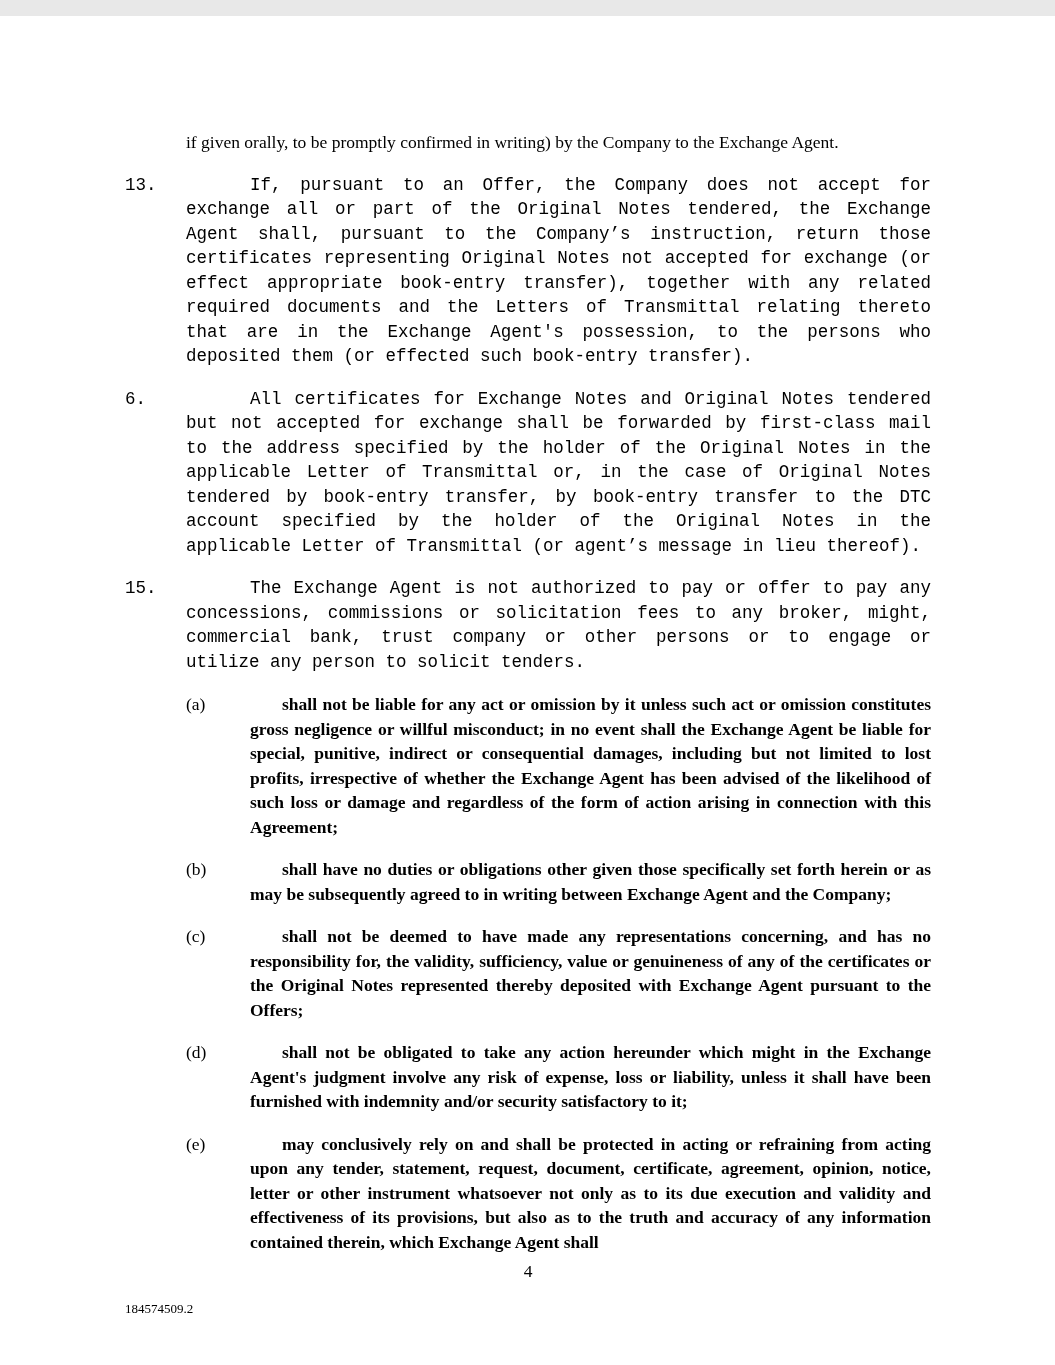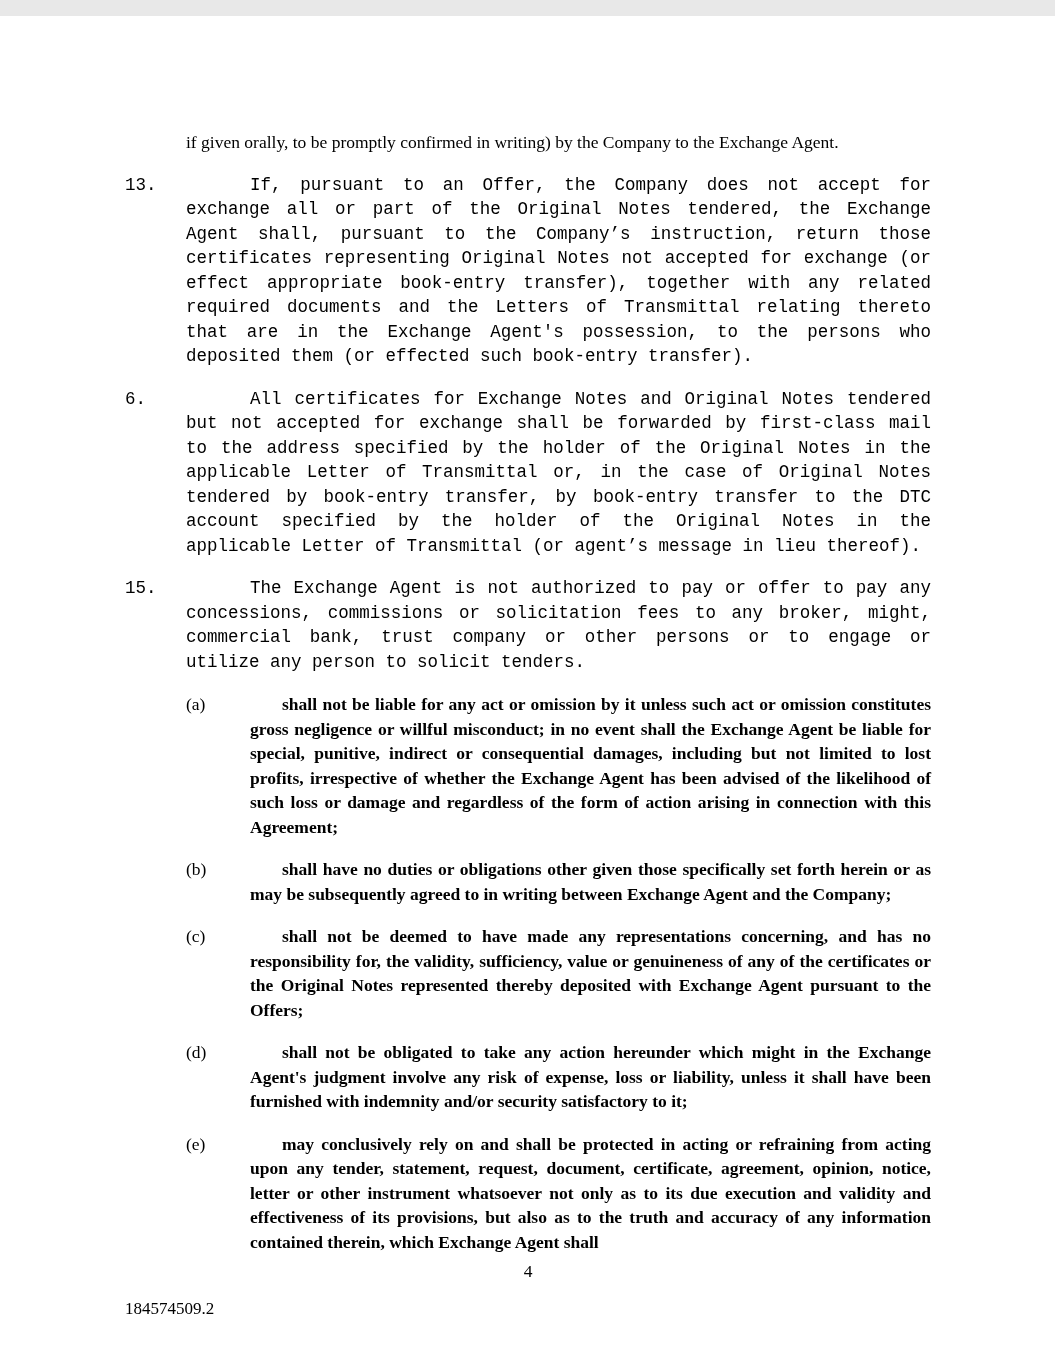--- a/index.html
+++ b/index.html
@@ -39,21 +39,21 @@
     left: 125px;
     width: 806px;
     top: 1243px;
     text-align: center;
     font-size: 17.5px;
   }
   .footer-id {
     position: absolute;
     left: 125px;
     top: 1286px;
-    font-size: 17px;
+    font-size: 13px;
     line-height: 14px;
   }
 </style>
 </head>
 <body>
 
 <div class="page">
   <div class="content">
 
     <p class="para cont">if given orally, to be promptly confirmed in writing) by the Company to the Exchange Agent.</p>

